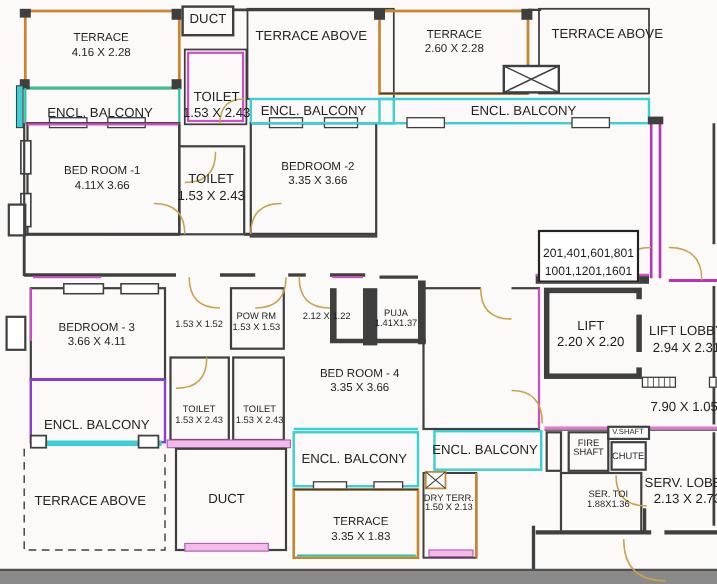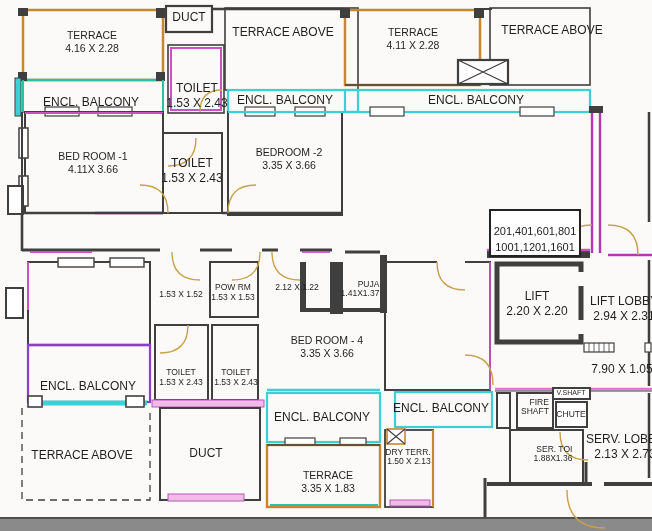--- a/index.html
+++ b/index.html
@@ -10,21 +10,21 @@
   #walls{position:absolute;left:0;top:0;}
   .lbl{
     position:absolute;transform:translate(-50%,-50%);
     display:flex;flex-direction:column;align-items:center;
     white-space:nowrap;text-align:center;line-height:1.28;
     font-size:10.5px;color:#1f1f1f;pointer-events:none;
   }
   .lbl.md{font-size:12px;}
   .lbl.sm{font-size:8.5px;line-height:1.2;}
   .lbl.xs{font-size:7px;line-height:1.1;}
-  .lbl.tight{line-height:1.05;align-items:flex-end;}
+  .lbl.tight{line-height:1.05;}
   .unit-box{
     position:absolute;left:489px;top:209px;width:88px;height:44px;
     border:2px solid #222;background:#fff;display:flex;flex-direction:column;
     align-items:center;justify-content:flex-end;font-size:11px;line-height:1.4;
     white-space:nowrap;
   }
 </style>
 </head>
 <body>
 
@@ -197,21 +197,21 @@
 </div>
 <div class="lbl md" style="left:197px;top:96px">
   <span>TOILET</span>
   <span>1.53 X 2.43</span>
 </div>
 <div class="lbl md" style="left:283px;top:33px">
   <span>TERRACE ABOVE</span>
 </div>
 <div class="lbl" style="left:413px;top:39px">
   <span>TERRACE</span>
-  <span>4.11 X 2.28</span>
+  <span>2.60 X 2.28</span>
 </div>
 <div class="lbl md" style="left:552px;top:31px">
   <span>TERRACE ABOVE</span>
 </div>
 <div class="lbl md" style="left:91px;top:103px">
   <span>ENCL. BALCONY</span>
 </div>
 <div class="lbl md" style="left:285px;top:101px">
   <span>ENCL. BALCONY</span>
 </div>
@@ -227,20 +227,24 @@
   <span>1.53 X 2.43</span>
 </div>
 <div class="lbl" style="left:289px;top:159px">
   <span>BEDROOM -2</span>
   <span>3.35 X 3.66</span>
 </div>
 <div class="unit-box">
   <span>201,401,601,801</span>
   <span>1001,1201,1601</span>
 </div>
+<div class="lbl" style="left:88px;top:305px">
+  <span>BEDROOM - 3</span>
+  <span>3.66 X 4.11</span>
+</div>
 <div class="lbl sm" style="left:181px;top:294px">
   <span>1.53 X 1.52</span>
 </div>
 <div class="lbl sm" style="left:233px;top:292px">
   <span>POW RM</span>
   <span>1.53 X 1.53</span>
 </div>
 <div class="lbl sm" style="left:297px;top:287px">
   <span>2.12 X 1.22</span>
 </div>

